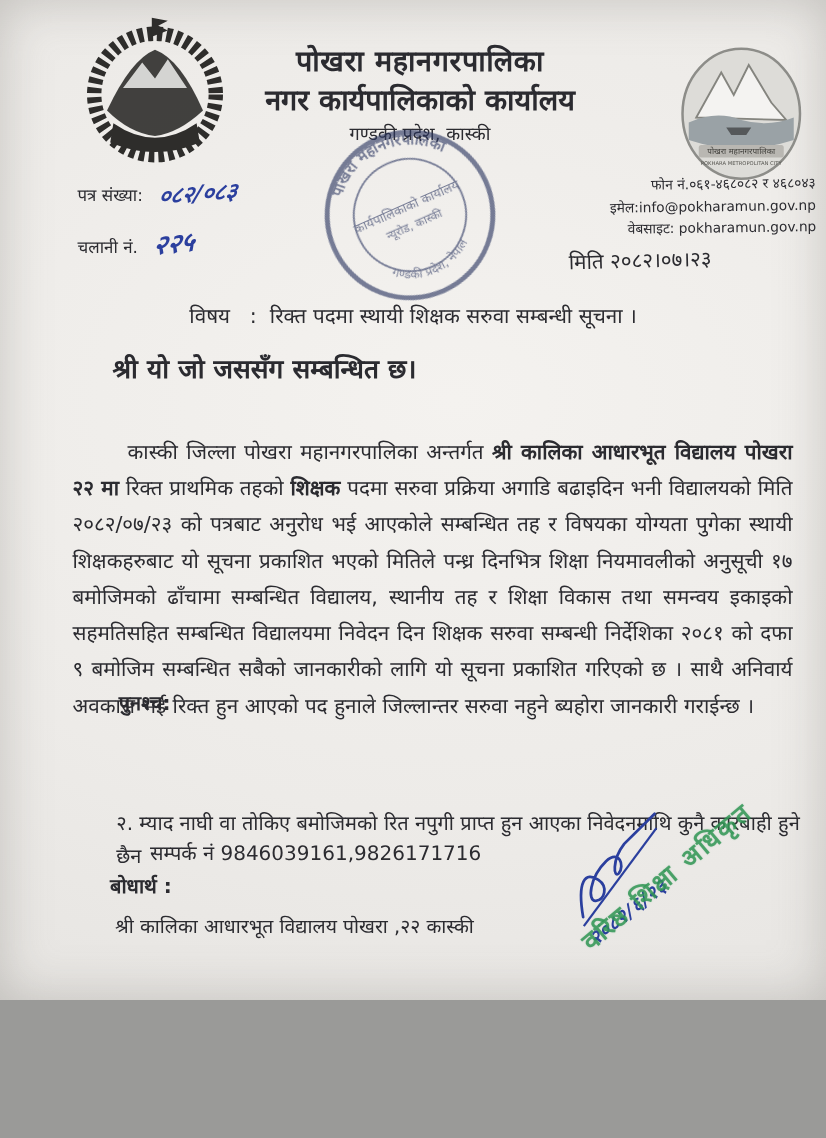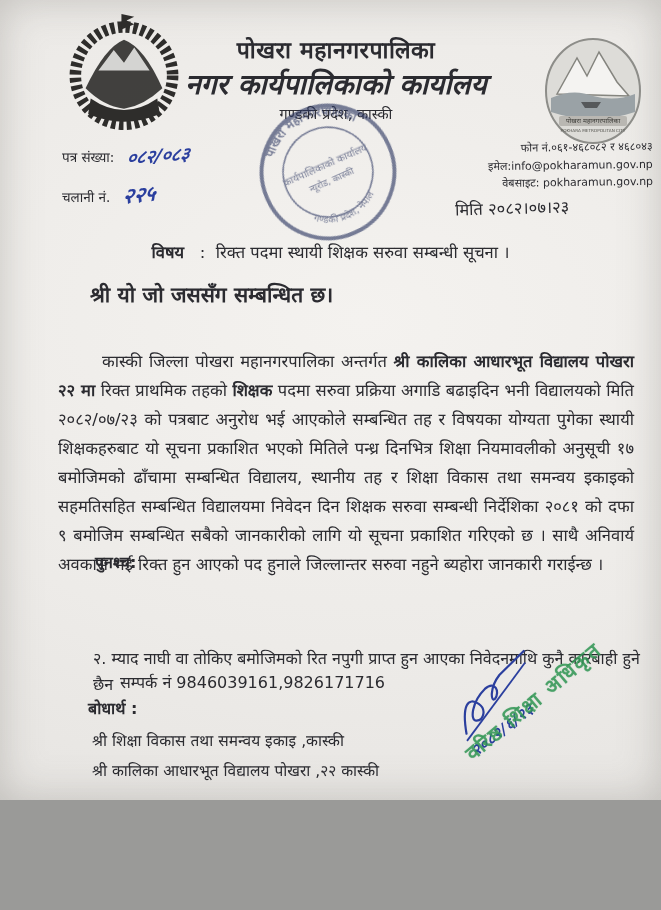--- a/index.html
+++ b/index.html
@@ -8,38 +8,38 @@
     background:
       radial-gradient(ellipse 900px 600px at 55% 40%, #f4f2ef 0%, #edebe8 55%, #e5e3e0 100%);
     box-shadow:inset 0 0 40px rgba(120,118,112,.35);
     font-family:"DejaVu Sans","Liberation Sans",sans-serif;
     color:#2b2b30;
   }
   .abs{position:absolute;}
   
   .title-block{left:168px;top:36px;width:336px;text-align:center;line-height:1.25;}
   .title-main{font-size:23px;font-weight:700;letter-spacing:.5px;}
-  .title-sub{font-size:28px;font-weight:600;margin-top:2px;font-style:italic;}
+  .title-sub{font-size:23px;font-weight:600;margin-top:2px;}
   .title-prov{font-size:14.5px;margin-top:3px;}
   .title-dept{font-size:14.5px;font-weight:700;margin-top:2px;}
   .emblem-left{left:60px;top:8px;width:128px;height:130px;color:#2e2d2b;}
   .logo-right{left:543px;top:36px;width:100px;height:110px;}
   .ref-block{left:62px;top:138px;font-size:13.5px;line-height:2;}
   .ref-row{white-space:nowrap;}
   .handwriting{
     color:#2b3f9e;font-style:italic;font-weight:600;font-size:18px;
     display:inline-block;transform:rotate(-4deg) skewX(-10deg);margin-left:8px;
   }
   .hand2{font-size:21px;transform:rotate(-6deg) skewX(-14deg);}
   .contact-block{right:8px;top:139px;text-align:right;font-size:11px;line-height:1.6;transform:rotate(-.8deg);}
   .date-line{left:455px;top:196px;font-size:16.5px;transform:rotate(-1.5deg);}
   .round-stamp{left:250px;top:94px;width:156px;height:156px;transform:rotate(-24deg);color:#2a3560;opacity:.62;filter:blur(.3px);}
   
   .subject-line{left:0;top:240px;width:100%;text-align:center;font-size:16.5px;}
-  .subject-line b{font-weight:700;}
+  .subject-line b{font-weight:400;}
   .salutation{left:90px;top:280px;font-size:21px;font-weight:700;}
   .body-para{
     left:58px;top:330px;width:576px;font-size:16.5px;line-height:29px;
     text-align:justify;text-indent:44px;
   }
   .ps-heading{left:95px;top:551px;font-size:16px;font-weight:600;}
   .ps-item1{left:93px;top:598px;width:545px;font-size:16px;line-height:27px;}
   .ps-item2{left:93px;top:646px;width:560px;font-size:16px;line-height:26px;}
   .ps-contact{left:120px;top:671px;font-size:16px;}
   .cc-heading{left:88px;top:697px;font-size:16px;font-weight:600;}
@@ -132,21 +132,20 @@
   <div class="abs salutation">श्री यो जो जससँग सम्बन्धित छ।</div>
 
   <p class="abs body-para"><span>कास्की जिल्ला पोखरा महानगरपालिका अन्तर्गत </span><b>श्री कालिका आधारभूत विद्यालय पोखरा २२ मा</b><span> रिक्त प्राथमिक तहको </span><b>शिक्षक</b><span> पदमा सरुवा प्रक्रिया अगाडि बढाइदिन भनी विद्यालयको मिति २०८२/०७/२३ को पत्रबाट अनुरोध भई आएकोले सम्बन्धित तह र विषयका योग्यता पुगेका स्थायी शिक्षकहरुबाट यो सूचना प्रकाशित भएको मितिले पन्ध्र दिनभित्र शिक्षा नियमावलीको अनुसूची १७ बमोजिमको ढाँचामा सम्बन्धित विद्यालय, स्थानीय तह र शिक्षा विकास तथा समन्वय इकाइको सहमतिसहित सम्बन्धित विद्यालयमा निवेदन दिन शिक्षक सरुवा सम्बन्धी निर्देशिका २०८१ को दफा ९ बमोजिम सम्बन्धित सबैको जानकारीको लागि यो सूचना प्रकाशित गरिएको छ । साथै अनिवार्य अवकास भई रिक्त हुन आएको पद हुनाले जिल्लान्तर सरुवा नहुने ब्यहोरा जानकारी गराईन्छ ।</span></p>
 
   <div class="abs ps-heading">पुनश्च:</div>
   <div class="abs ps-item2">२. म्याद नाघी वा तोकिए बमोजिमको रित नपुगी प्राप्त हुन आएका निवेदनमाथि कुनै कारबाही हुने छैन</div>
   <div class="abs ps-contact">सम्पर्क नं  9846039161,9826171716</div>
 
   <div class="abs cc-heading">बोधार्थ :</div>
   <div class="abs cc-list">
-    <div>श्री शिक्षा विकास तथा समन्वय इकाइ ,कास्की</div>
     <div>श्री कालिका आधारभूत विद्यालय पोखरा ,२२ कास्की</div>
   </div>
 
   <div class="abs signature">
     <svg width="110" height="44" viewBox="0 0 110 44" aria-hidden="true">
       <path d="M6 34 C 20 8, 30 6, 34 18 C 37 27, 28 34, 22 30 C 16 26, 30 12, 48 10 C 62 9, 58 22, 50 24 C 44 25, 52 12, 68 8 L 102 4" fill="none" stroke="#2b3f9e" stroke-width="2.2" stroke-linecap="round"></path>
       <path d="M2 40 L 96 14" fill="none" stroke="#2b3f9e" stroke-width="1.8"></path>
     </svg>
     <div class="sig-date">२०८२/६/२३</div>
   </div>

